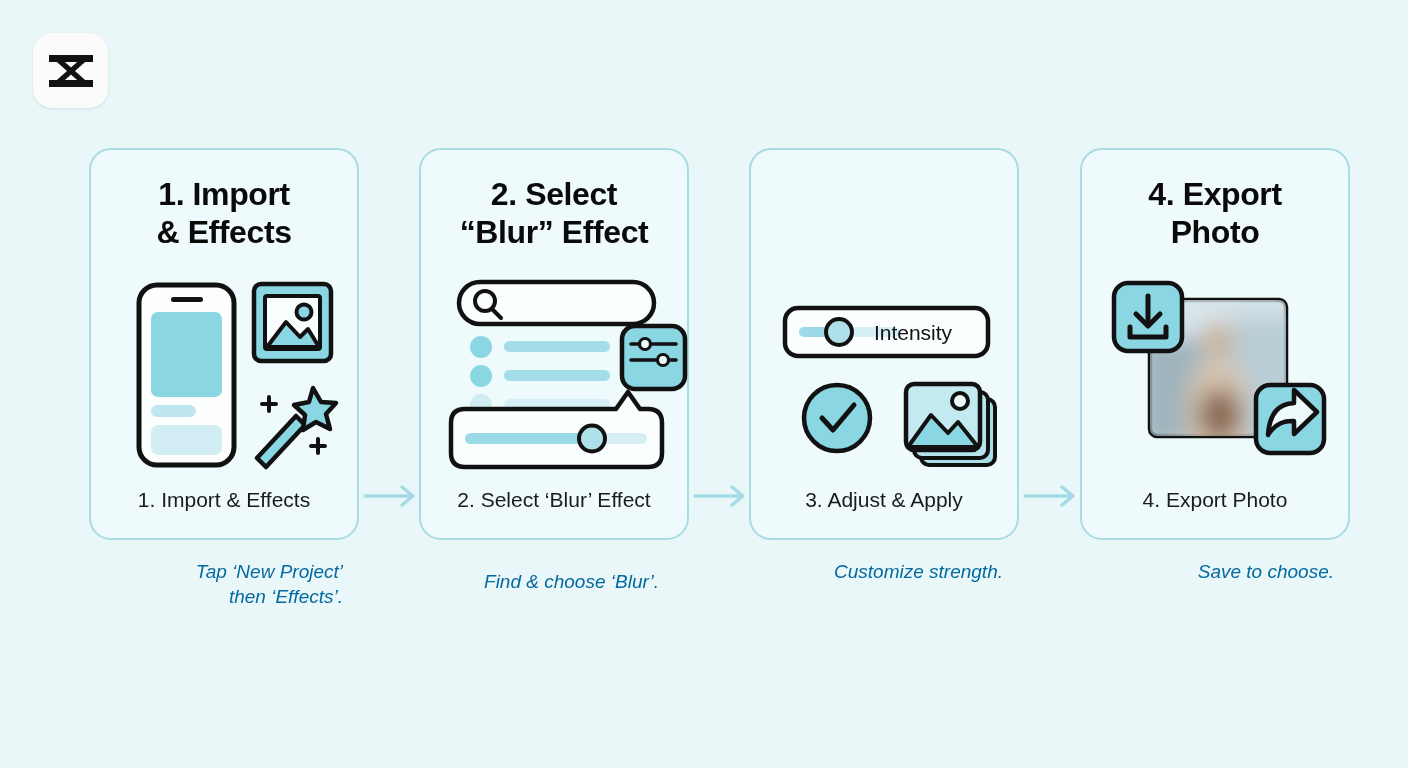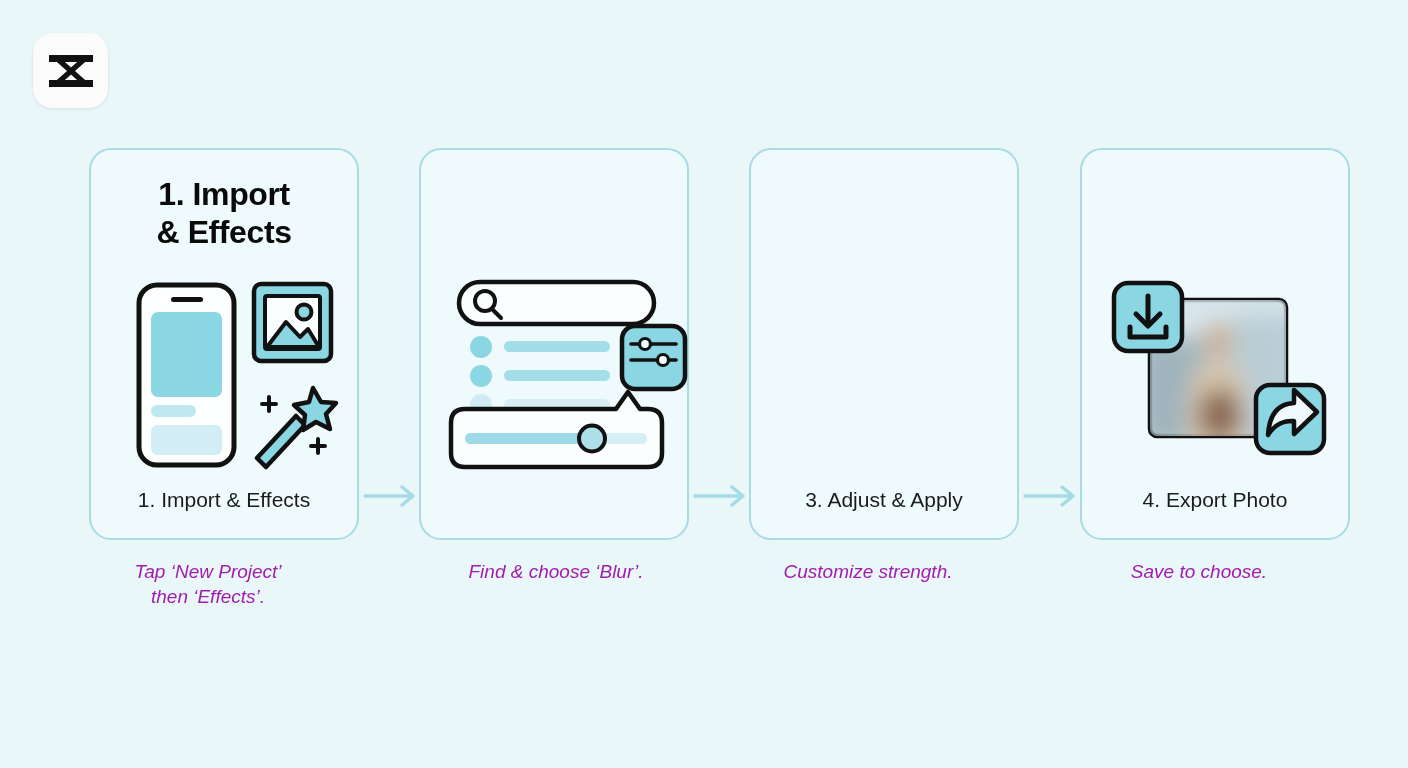--- a/index.html
+++ b/index.html
@@ -92,29 +92,29 @@
   }
   .arrow.a1 { left: 349px; }
   .arrow.a2 { left: 679px; }
   .arrow.a3 { left: 1009px; }
 
   
   .note {
     position: absolute;
     top: 560px;
     width: 270px;
-    text-align: center;
+    text-align: right;
     font-style: italic;
     font-size: 19px;
     line-height: 1.3;
-    color: #a21caf;
+    color: #0369a1;
     white-space: pre-line;
   }
   .note.n1 { left: 73px; }
-  .note.n2 { left: 421px; }
+  .note.n2 { left: 389px; margin-top: 10px; }
   .note.n3 { left: 733px; }
   .note.n4 { left: 1064px; }
 
   svg { display: block; overflow: visible; }
 </style>
 </head>
 <body>
 
 <div class="logo-tile">
   <span>
@@ -155,20 +155,22 @@
           <path d="M222 113 L230 127 L245 128 L235 139 L239 154 L225 147 L212 155 L214 140 L203 130 L218 127 Z" fill="#8ad6e3" stroke="#111" stroke-width="4.5" stroke-linejoin="round"></path>
           <path d="M178 122 L178 136 M171 129 L185 129" stroke="#111" stroke-width="4" stroke-linecap="round"></path>
           <path d="M227 164 L227 178 M220 171 L234 171" stroke="#111" stroke-width="4" stroke-linecap="round"></path>
         </g>
       </svg>
     </div>
     <div class="card-caption">1. Import &amp; Effects</div>
   </div>
 
   <div class="card c2">
+    <div class="card-title">2. Select
+“Blur” Effect</div>
     <div class="art">
       <svg width="270" height="200" viewBox="0 0 270 200">
 
         <g>
           <rect x="38" y="7" width="195" height="42" rx="21" fill="#fbfeff" stroke="#111" stroke-width="4.5"></rect>
           <circle cx="64" cy="26" r="10" fill="none" stroke="#111" stroke-width="4"></circle>
           <path d="M71 34 L80 43" stroke="#111" stroke-width="4" stroke-linecap="round"></path>
         </g>
 
         <g>
@@ -189,27 +191,55 @@
         </g>
 
         <g>
           <path d="M30 148 q0-14 14-14 H195 l12-17 l12 17 H227 q14 0 14 14 V178 q0 14 -14 14 H44 q-14 0 -14 -14 Z" fill="#fbfeff" stroke="#111" stroke-width="4.5" stroke-linejoin="round"></path>
           <rect x="44" y="158" width="182" height="11" rx="5.5" fill="#d6eff4"></rect>
           <rect x="44" y="158" width="128" height="11" rx="5.5" fill="#9bdae6"></rect>
           <circle cx="171" cy="163.5" r="13" fill="#aee0ea" stroke="#111" stroke-width="4"></circle>
         </g>
       </svg>
     </div>
+    <div class="card-caption">2. Select ‘Blur’ Effect</div>
   </div>
 
   <div class="card c3">
+    <div class="art">
+      <svg width="270" height="200" viewBox="0 0 270 200">
+
+        <g>
+          <rect x="34" y="33" width="203" height="48" rx="13" fill="#fbfeff" stroke="#111" stroke-width="4.5"></rect>
+          <rect x="48" y="52" width="101" height="10" rx="5" fill="#d6eff4"></rect>
+          <rect x="48" y="52" width="40" height="10" rx="5" fill="#9bdae6"></rect>
+          <circle cx="88" cy="57" r="13" fill="#aee0ea" stroke="#111" stroke-width="4"></circle>
+          <text x="162" y="65" font-family="Liberation Sans, sans-serif" font-size="21" fill="#111" text-anchor="middle">Intensity</text>
+        </g>
+
+        <g>
+          <circle cx="86" cy="143" r="33" fill="#8ad6e3" stroke="#111" stroke-width="4.5"></circle>
+          <path d="M71 143 L82 155 L103 130" fill="none" stroke="#111" stroke-width="5" stroke-linecap="round" stroke-linejoin="round"></path>
+        </g>
+
+        <g>
+          <rect x="170" y="124" width="74" height="66" rx="8" fill="#a7dfe9" stroke="#111" stroke-width="4"></rect>
+          <rect x="163" y="117" width="74" height="66" rx="8" fill="#b5e4ed" stroke="#111" stroke-width="4"></rect>
+          <rect x="155" y="109" width="74" height="66" rx="8" fill="#c3e9f1" stroke="#111" stroke-width="4.5"></rect>
+          <circle cx="209" cy="126" r="8" fill="#eefafb" stroke="#111" stroke-width="4"></circle>
+          <path d="M157 172 L180 140 L197 158 L207 147 L227 172 Z" fill="#8ad6e3" stroke="#111" stroke-width="4" stroke-linejoin="round"></path>
+        </g>
+      </svg>
+    </div>
     <div class="card-caption">3. Adjust &amp; Apply</div>
   </div>
 
   <div class="card c4">
+    <div class="card-title">4. Export
+Photo</div>
     <div class="art">
       <svg width="270" height="200" viewBox="0 0 270 200">
         <defs>
           <clipPath id="photoClip">
             <rect x="68" y="25" width="136" height="136" rx="7"></rect>
           </clipPath>
           <filter id="blurry" x="-30%" y="-30%" width="160%" height="160%">
             <feGaussianBlur stdDeviation="11"></feGaussianBlur>
           </filter>
         </defs>

